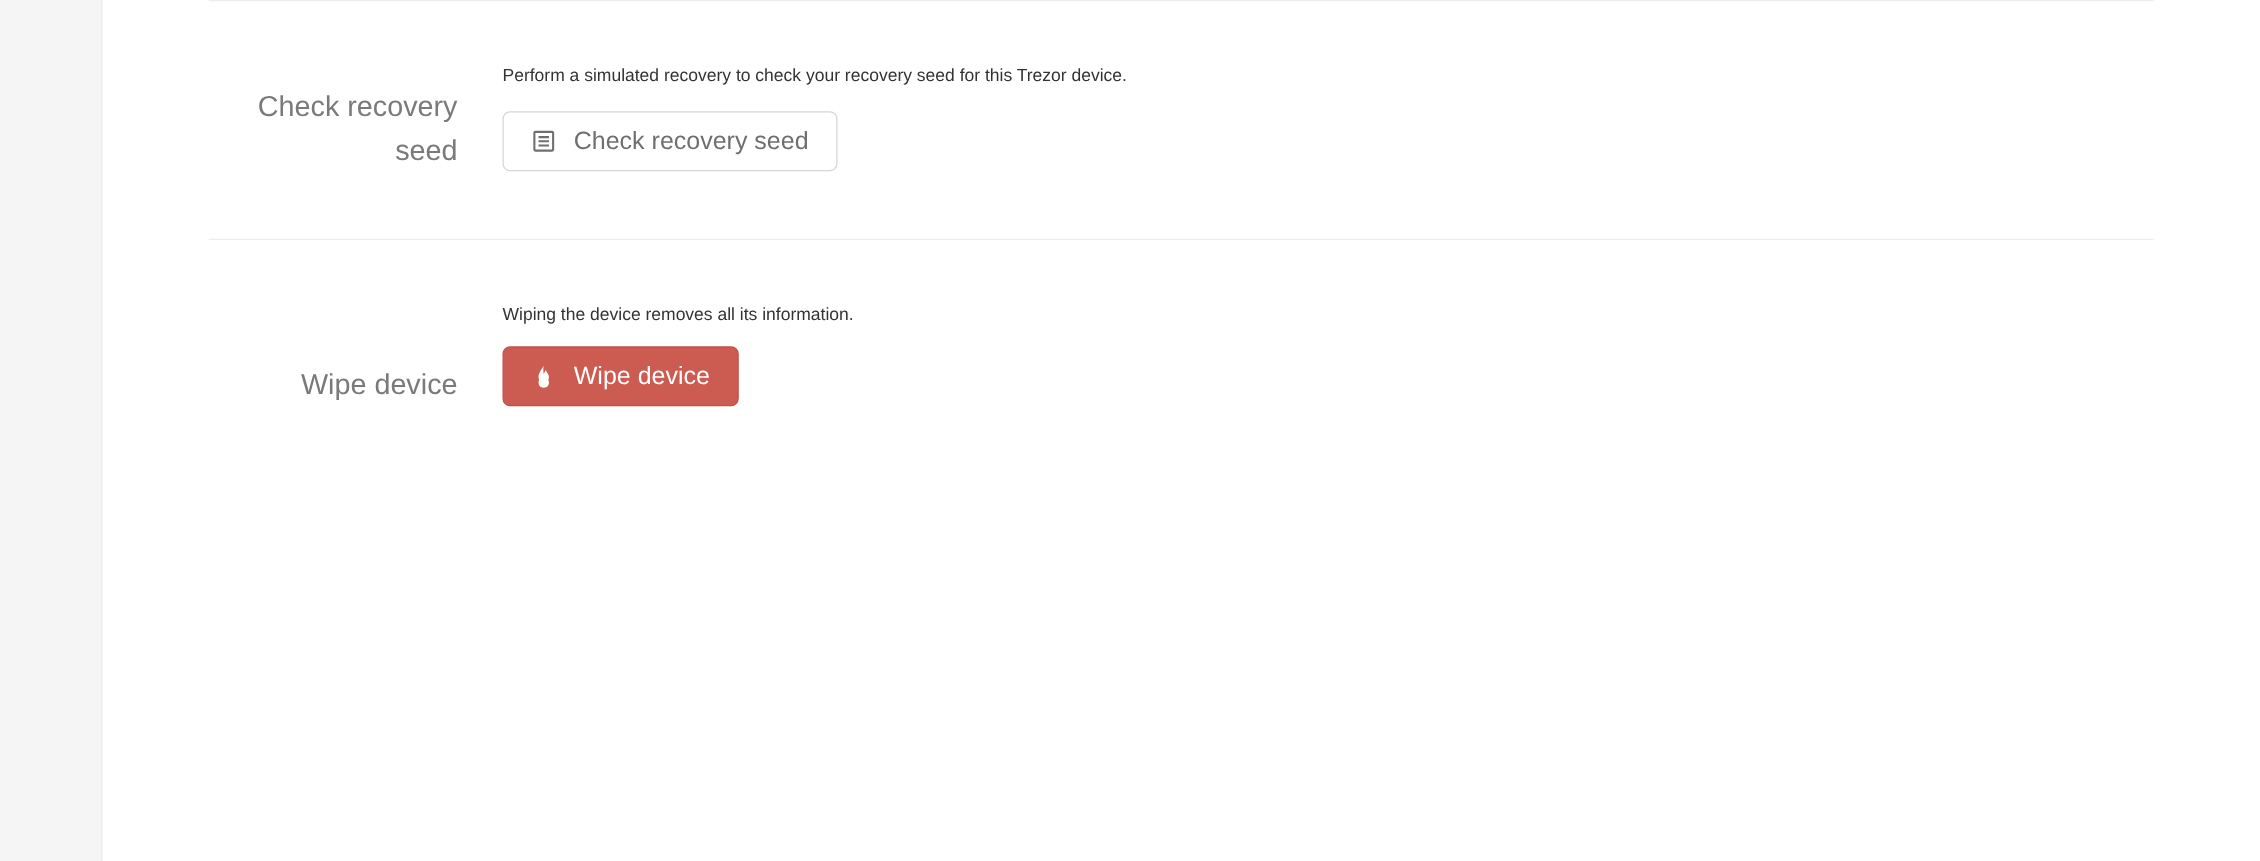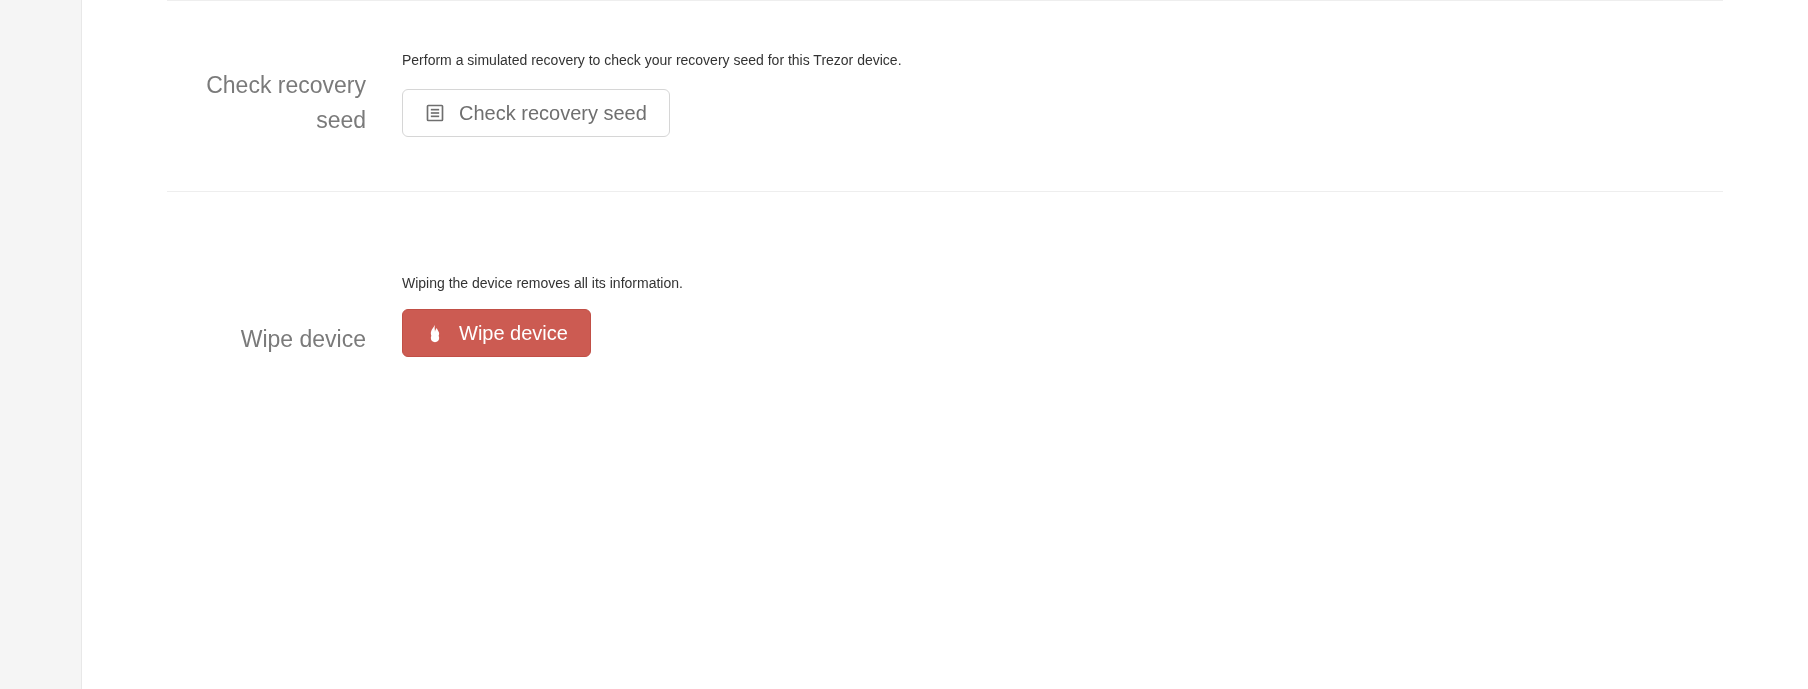--- a/index.html
+++ b/index.html
@@ -49,21 +49,20 @@
       max-width: 620px;
     }
     .section-desc {
       color: #333333;
       font-size: 14px;
       line-height: 1.6;
       margin-bottom: 18px;
     }
     .section-desc.tight {
       margin-bottom: 14px;
-      margin-top: 32px;
     }
     .btn {
       display: inline-flex;
       align-items: center;
       gap: 14px;
       font-size: 20px;
       line-height: 1;
       padding: 13px 22px;
       border-radius: 6px;
       cursor: pointer;

